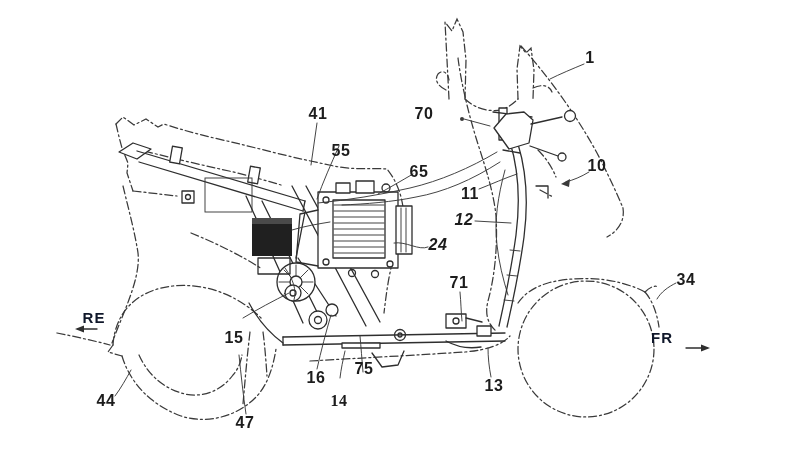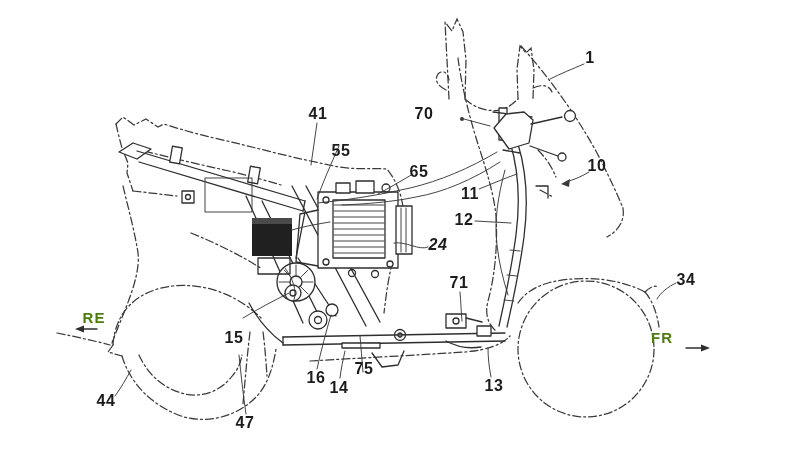--- a/index.html
+++ b/index.html
@@ -8,21 +8,21 @@
     overflow:hidden; font-family:"Liberation Sans", sans-serif;
   }
   .stage svg { position:absolute; left:0; top:0; }
   .ref-label {
     position:absolute; transform:translate(-50%,-50%);
     font:600 16px "Liberation Sans", sans-serif; color:#1c1c1c;
     letter-spacing:.5px; white-space:nowrap; user-select:none;
   }
   .dir-label {
     position:absolute; transform:translate(-50%,-50%);
-    font:700 15px "Liberation Sans", sans-serif; color:#4d7c0f;
+    font:700 15px "Liberation Sans", sans-serif; color:#0f172a;
     letter-spacing:1px; white-space:nowrap; user-select:none;padding-left:20px;
   }
   
   .ph { fill:none; stroke:#3a3a3a; stroke-width:1.25; stroke-dasharray:8 3 2 3; stroke-linecap:round; }
   
   .ln { fill:none; stroke:#2e2e2e; stroke-width:1.3; stroke-linejoin:round; stroke-linecap:round; }
   
   .tn { fill:none; stroke:#3a3a3a; stroke-width:.95; stroke-linecap:round; }
   .fillwhite { fill:#ffffff; }
 </style>
@@ -230,25 +230,25 @@
   <div style="position:absolute;left:0;top:0;width:100%;height:100%;">
     <div class="dir-label" style="left:84px;top:317px">RE</div>
     <div class="dir-label" style="left:652px;top:337px">FR</div>
   <div class="ref-label" style="left: 590px; top: 58px;">1</div>
       <div class="ref-label" style="left: 597px; top: 166px;">10</div>
       <div class="ref-label" style="left: 424px; top: 114px;">70</div>
       <div class="ref-label" style="left: 318px; top: 114px;">41</div>
       <div class="ref-label" style="left: 341px; top: 124px; margin-top: 27px;">55</div>
       <div class="ref-label" style="left: 419px; top: 148px; margin-top: 24px;">65</div>
       <div class="ref-label" style="left: 470px; top: 194px;">11</div>
-      <div class="ref-label" style="left: 464px; top: 220px;">12</div>
+      <div class="ref-label" style="left: 464px; top: 220px; font-style: italic;">12</div>
       <div class="ref-label" style="left: 438px; top: 245px; font-style: italic;">24</div>
       <div class="ref-label" style="left: 459px; top: 283px;">71</div>
       <div class="ref-label" style="left: 686px; top: 280px;">34</div>
       <div class="ref-label" style="left: 494px; top: 386px;">13</div>
       <div class="ref-label" style="left: 364px; top: 369px;">75</div>
-      <div class="ref-label" style="left: 339px; top: 388px;">14</div>
+      <div class="ref-label" style="left: 339px; top: 401px; font-family: Liberation Serif, serif;">14</div>
       <div class="ref-label" style="left: 316px; top: 378px;">16</div>
       <div class="ref-label" style="left: 234px; top: 325px; margin-top: 13px;">15</div>
       <div class="ref-label" style="left: 245px; top: 423px;">47</div>
       <div class="ref-label" style="left: 106px; top: 401px;">44</div>
     </div>
 </div>
 
 </body></html>

